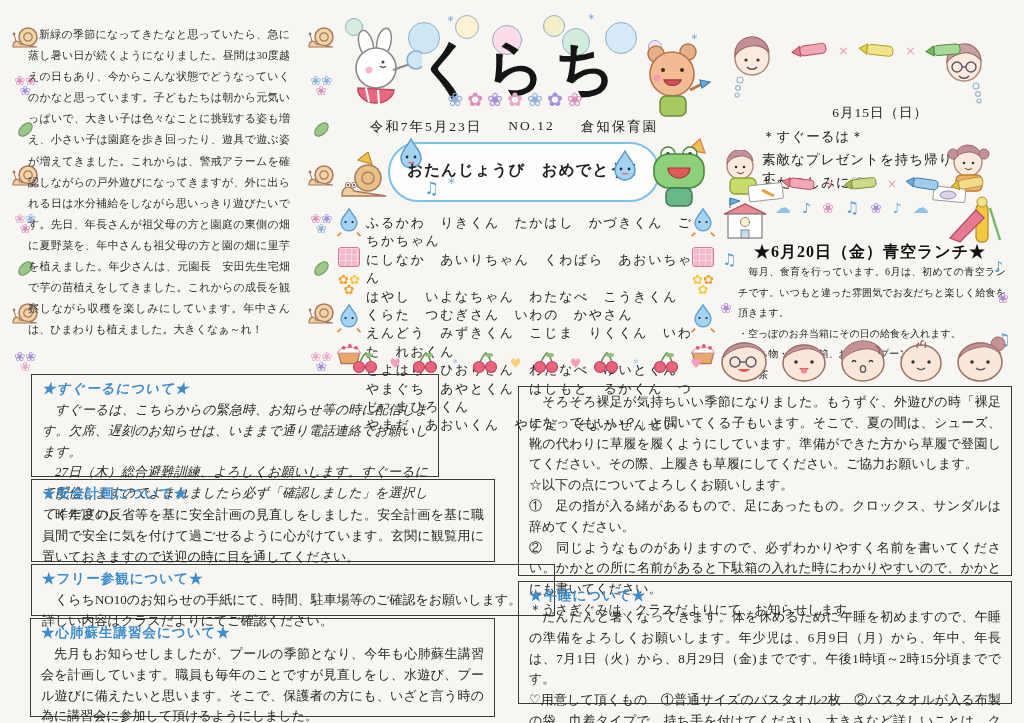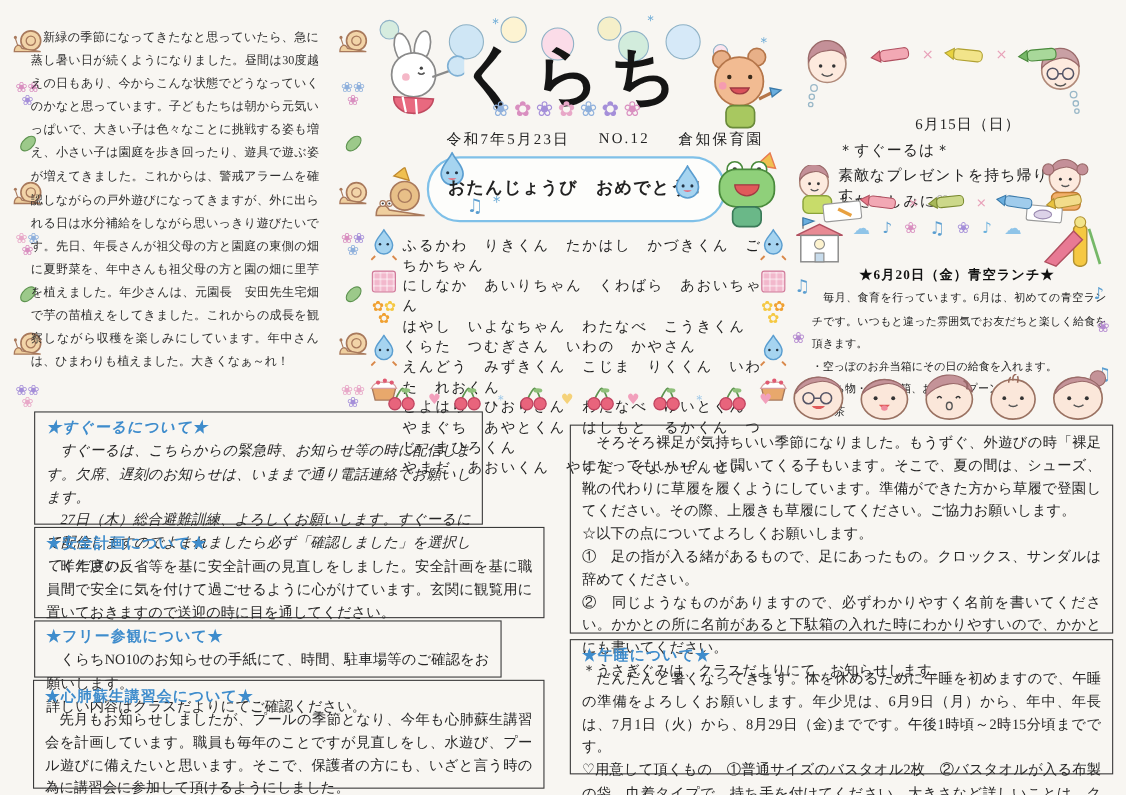--- a/index.html
+++ b/index.html
@@ -9,36 +9,36 @@
   .abs{position:absolute;}
   .serif{font-family:"Liberation Serif","DejaVu Serif",serif;}
   
   #intro-text{left:28px;top:24px;width:262px;font-size:11px;line-height:21.1px;text-align:justify;}
   #intro-text p{margin:0;text-indent:1em;}
   .strip{display:flex;flex-direction:column;justify-content:space-between;align-items:center;height:346px;width:30px;}
   .flower-cluster{line-height:10px;text-align:center;font-size:13px;}
   .leaf{width:9px;height:15px;background:#9cc98a;border:1px solid #5e9350;border-radius:60% 40% 60% 40%;transform:rotate(35deg);}
   
   #title{left:395px;top:28px;width:250px;text-align:center;font-size:60px;font-weight:bold;letter-spacing:8px;color:#151515;}
-  #dateline{left:360px;top:118px;width:380px;display:flex;justify-content:center;gap:26px;font-size:13.5px;letter-spacing:2px;color:#222;}
+  #dateline{left:324px;top:118px;width:380px;display:flex;justify-content:center;gap:26px;font-size:13.5px;letter-spacing:2px;color:#222;}
   .bubble{position:absolute;border-radius:50%;border:1.4px solid #8fb2c6;}
   
   #banner-cloud{left:388px;top:142px;width:268px;height:56px;border:2.6px solid #7fc0e8;border-radius:30px;background:#fdfdfb;}
   #banner-text{left:400px;top:160px;width:250px;text-align:center;font-size:15.5px;font-weight:bold;color:#222;
                font-family:"Liberation Sans","DejaVu Sans",sans-serif;letter-spacing:1px;}
   
   #names{left:366px;top:214px;width:330px;font-size:13px;line-height:18.4px;letter-spacing:1.6px;color:#1f1f1f;
          font-family:"Liberation Sans","DejaVu Sans",sans-serif;}
   .side-strip2{display:flex;flex-direction:column;justify-content:space-between;align-items:center;height:158px;width:30px;}
   
   #cherry-row{left:352px;top:352px;width:350px;display:flex;align-items:center;justify-content:space-between;}
   .glyph{font-family:"DejaVu Sans",sans-serif;}
   
   .fd-text{width:230px;text-align:left;font-size:13.5px;color:#222;letter-spacing:1px;margin-top:32px;}
-  #lunch-title{left:745px;top:242px;width:250px;text-align:center;font-size:12px;font-weight:bold;color:#111;letter-spacing:1px;}
+  #lunch-title{left:745px;top:242px;width:250px;text-align:center;font-size:16px;font-weight:bold;color:#111;letter-spacing:1px;}
   #lunch-body{left:738px;top:262px;width:268px;font-size:10px;line-height:20.5px;color:#222;text-align:justify;}
   #lunch-body p{margin:0;}
   
   .box{position:absolute;border:1.3px solid #3a3a3a;padding:5px 10px 4px;box-sizing:border-box;background:transparent;}
   .box h3{margin:0 0 2px;font-size:13.5px;font-weight:bold;color:#3e8ccc;letter-spacing:1px;}
   .box p{margin:0;font-size:13px;line-height:1.6;color:#262626;text-align:justify;}
   .box p.ind{text-indent:1em;}
 </style>
 </head>
 <body>
@@ -472,21 +472,21 @@
     <h3>★すぐーるについて★</h3>
     <p class="ind">すぐーるは、こちらからの緊急時、お知らせ等の時に配信します。欠席、遅刻のお知らせは、いままで通り電話連絡でお願いします。</p>
     <p class="ind">27日（木）総合避難訓練、よろしくお願いします。すぐーるにて配信しますのでよまれましたら必ず「確認しました」を選択してください。</p>
   </div>
 
   <div class="box serif" style="left:31px;top:479px;width:464px;height:83px;">
     <h3>★安全計画について★</h3>
     <p class="ind">昨年度の反省等を基に安全計画の見直しをしました。安全計画を基に職員間で安全に気を付けて過ごせるように心がけています。玄関に観覧用に置いておきますので送迎の時に目を通してください。</p>
   </div>
 
-  <div class="box serif" style="left:31px;top:564px;width:425px;height:52px;">
+  <div class="box serif" style="left:31px;top:564px;width:524px;height:52px;">
     <h3>★フリー参観について★</h3>
     <p class="ind">くらちNO10のお知らせの手紙にて、時間、駐車場等のご確認をお願いします。</p>
     <p>詳しい内容はクラスだよりにてご確認ください。</p>
   </div>
 
   <div class="box serif" style="left:30px;top:618px;width:465px;height:99px;">
     <h3>★心肺蘇生講習会について★</h3>
     <p class="ind">先月もお知らせしましたが、プールの季節となり、今年も心肺蘇生講習会を計画しています。職員も毎年のことですが見直しをし、水遊び、プール遊びに備えたいと思います。そこで、保護者の方にも、いざと言う時の為に講習会に参加して頂けるようにしました。</p>
 
   </div>

